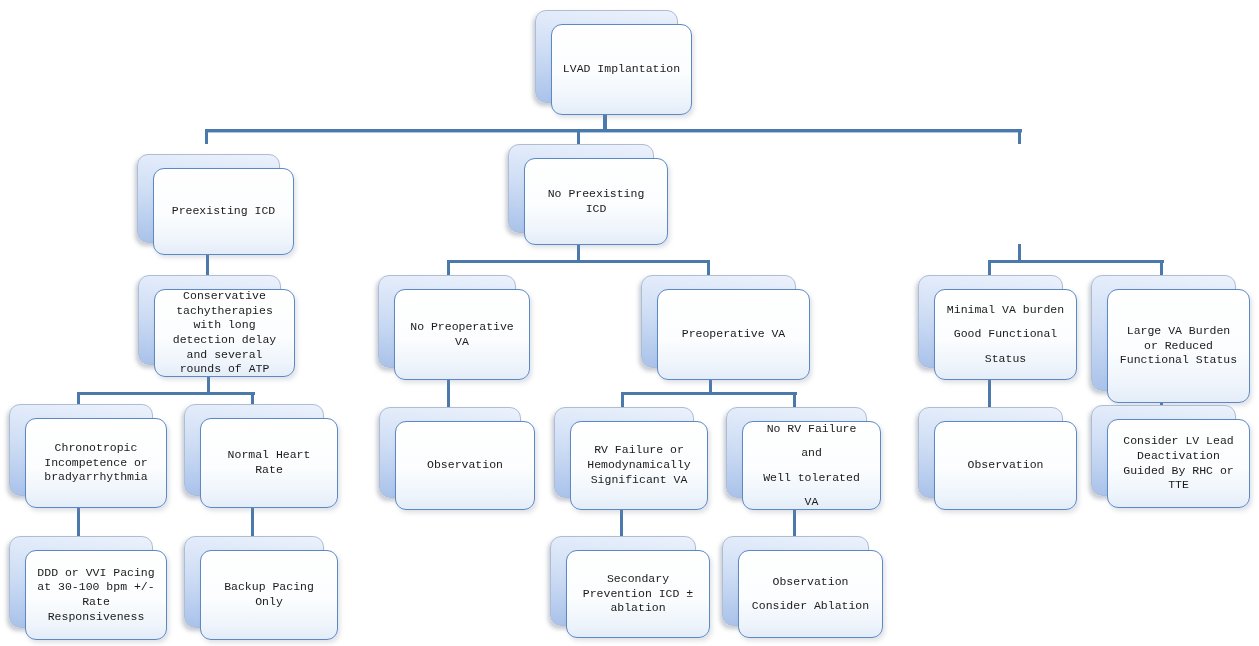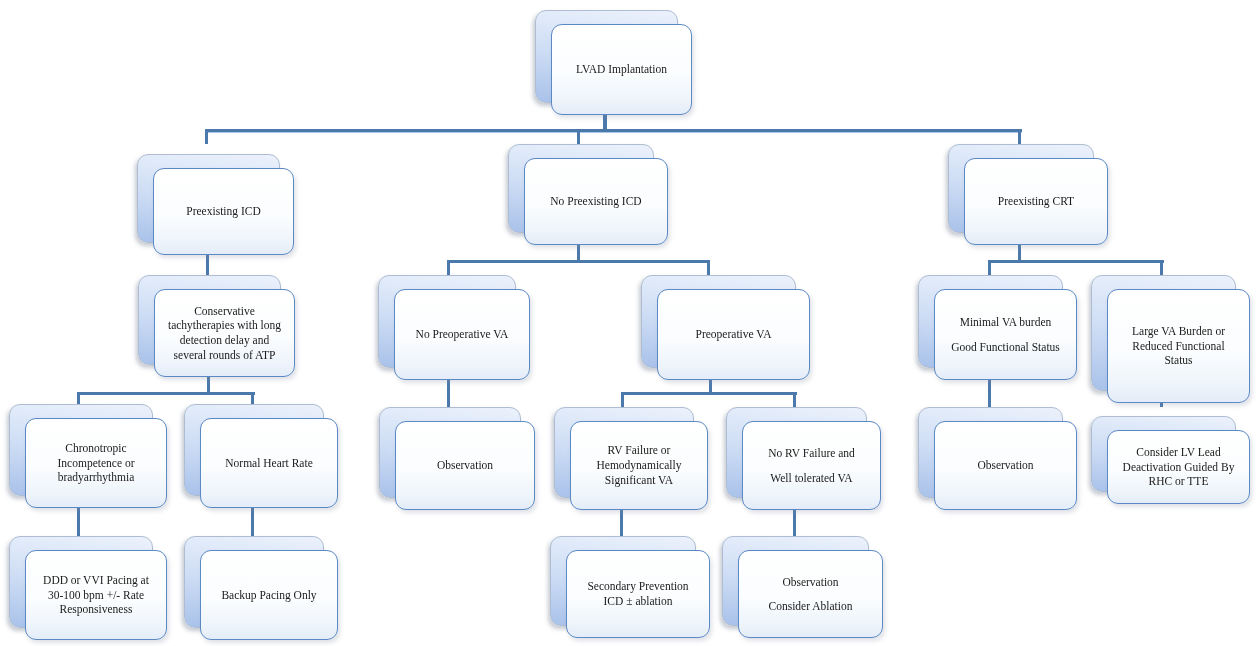--- a/index.html
+++ b/index.html
@@ -1,18 +1,18 @@
 <!DOCTYPE html>
 <html><head>
 <meta charset="utf-8">
 <style>
   html,body{margin:0;padding:0;background:#ffffff;}
   .canvas{
     position:relative;width:1259px;height:646px;background:#ffffff;overflow:hidden;
-    font-family:Liberation Serif, serif;
+    font-family:Liberation Mono, monospace;
   }
   .node{position:absolute;}
   .card-back{
     position:absolute;left:-16px;top:-14px;width:100%;height:100%;
     border-radius:11px;
     border:1px solid #aebdd2;
     background:linear-gradient(187deg,#ecf2fc 0%,#cfdef5 50%,#a9c2ea 100%);
     box-shadow:-2px 3px 4px rgba(110,120,140,0.40);
   }
   .card-front{
@@ -76,24 +76,20 @@
   <div class="node" style="left:153px;top:168px;width:141px;height:87px">
     <div class="card-back"></div>
     <div class="card-front">Preexisting ICD</div>
   </div>
 
   <div class="node" style="left:524px;top:158px;width:144px;height:87px">
     <div class="card-back"></div>
     <div class="card-front">No Preexisting ICD</div>
   </div>
 
-  <div class="node" style="left:964px;top:158px;width:144px;height:87px">
-    <div class="card-back"></div>
-    <div class="card-front">Preexisting CRT</div>
-  </div>
 
   <div class="node" style="left:154px;top:289px;width:141px;height:88px">
     <div class="card-back"></div>
     <div class="card-front">Conservative tachytherapies with long detection delay and several rounds of ATP</div>
   </div>
 
   <div class="node" style="left:394px;top:289px;width:136px;height:91px">
     <div class="card-back"></div>
     <div class="card-front">No Preoperative VA</div>
   </div>
@@ -138,21 +134,21 @@
     <div class="card-back"></div>
     <div class="card-front spaced">No RV Failure and
 Well tolerated VA</div>
   </div>
 
   <div class="node" style="left:934px;top:421px;width:143px;height:89px">
     <div class="card-back"></div>
     <div class="card-front">Observation</div>
   </div>
 
-  <div class="node" style="left:1107px;top:430px;width:143px;height:74px">
+  <div class="node" style="left:1107px;top:419px;width:143px;height:89px">
     <div class="card-back"></div>
     <div class="card-front">Consider LV Lead Deactivation Guided By RHC or TTE</div>
   </div>
 
   <div class="node" style="left:25px;top:550px;width:142px;height:90px">
     <div class="card-back"></div>
     <div class="card-front">DDD or VVI Pacing at 30-100 bpm +/- Rate Responsiveness</div>
   </div>
 
   <div class="node" style="left:200px;top:550px;width:138px;height:90px">

